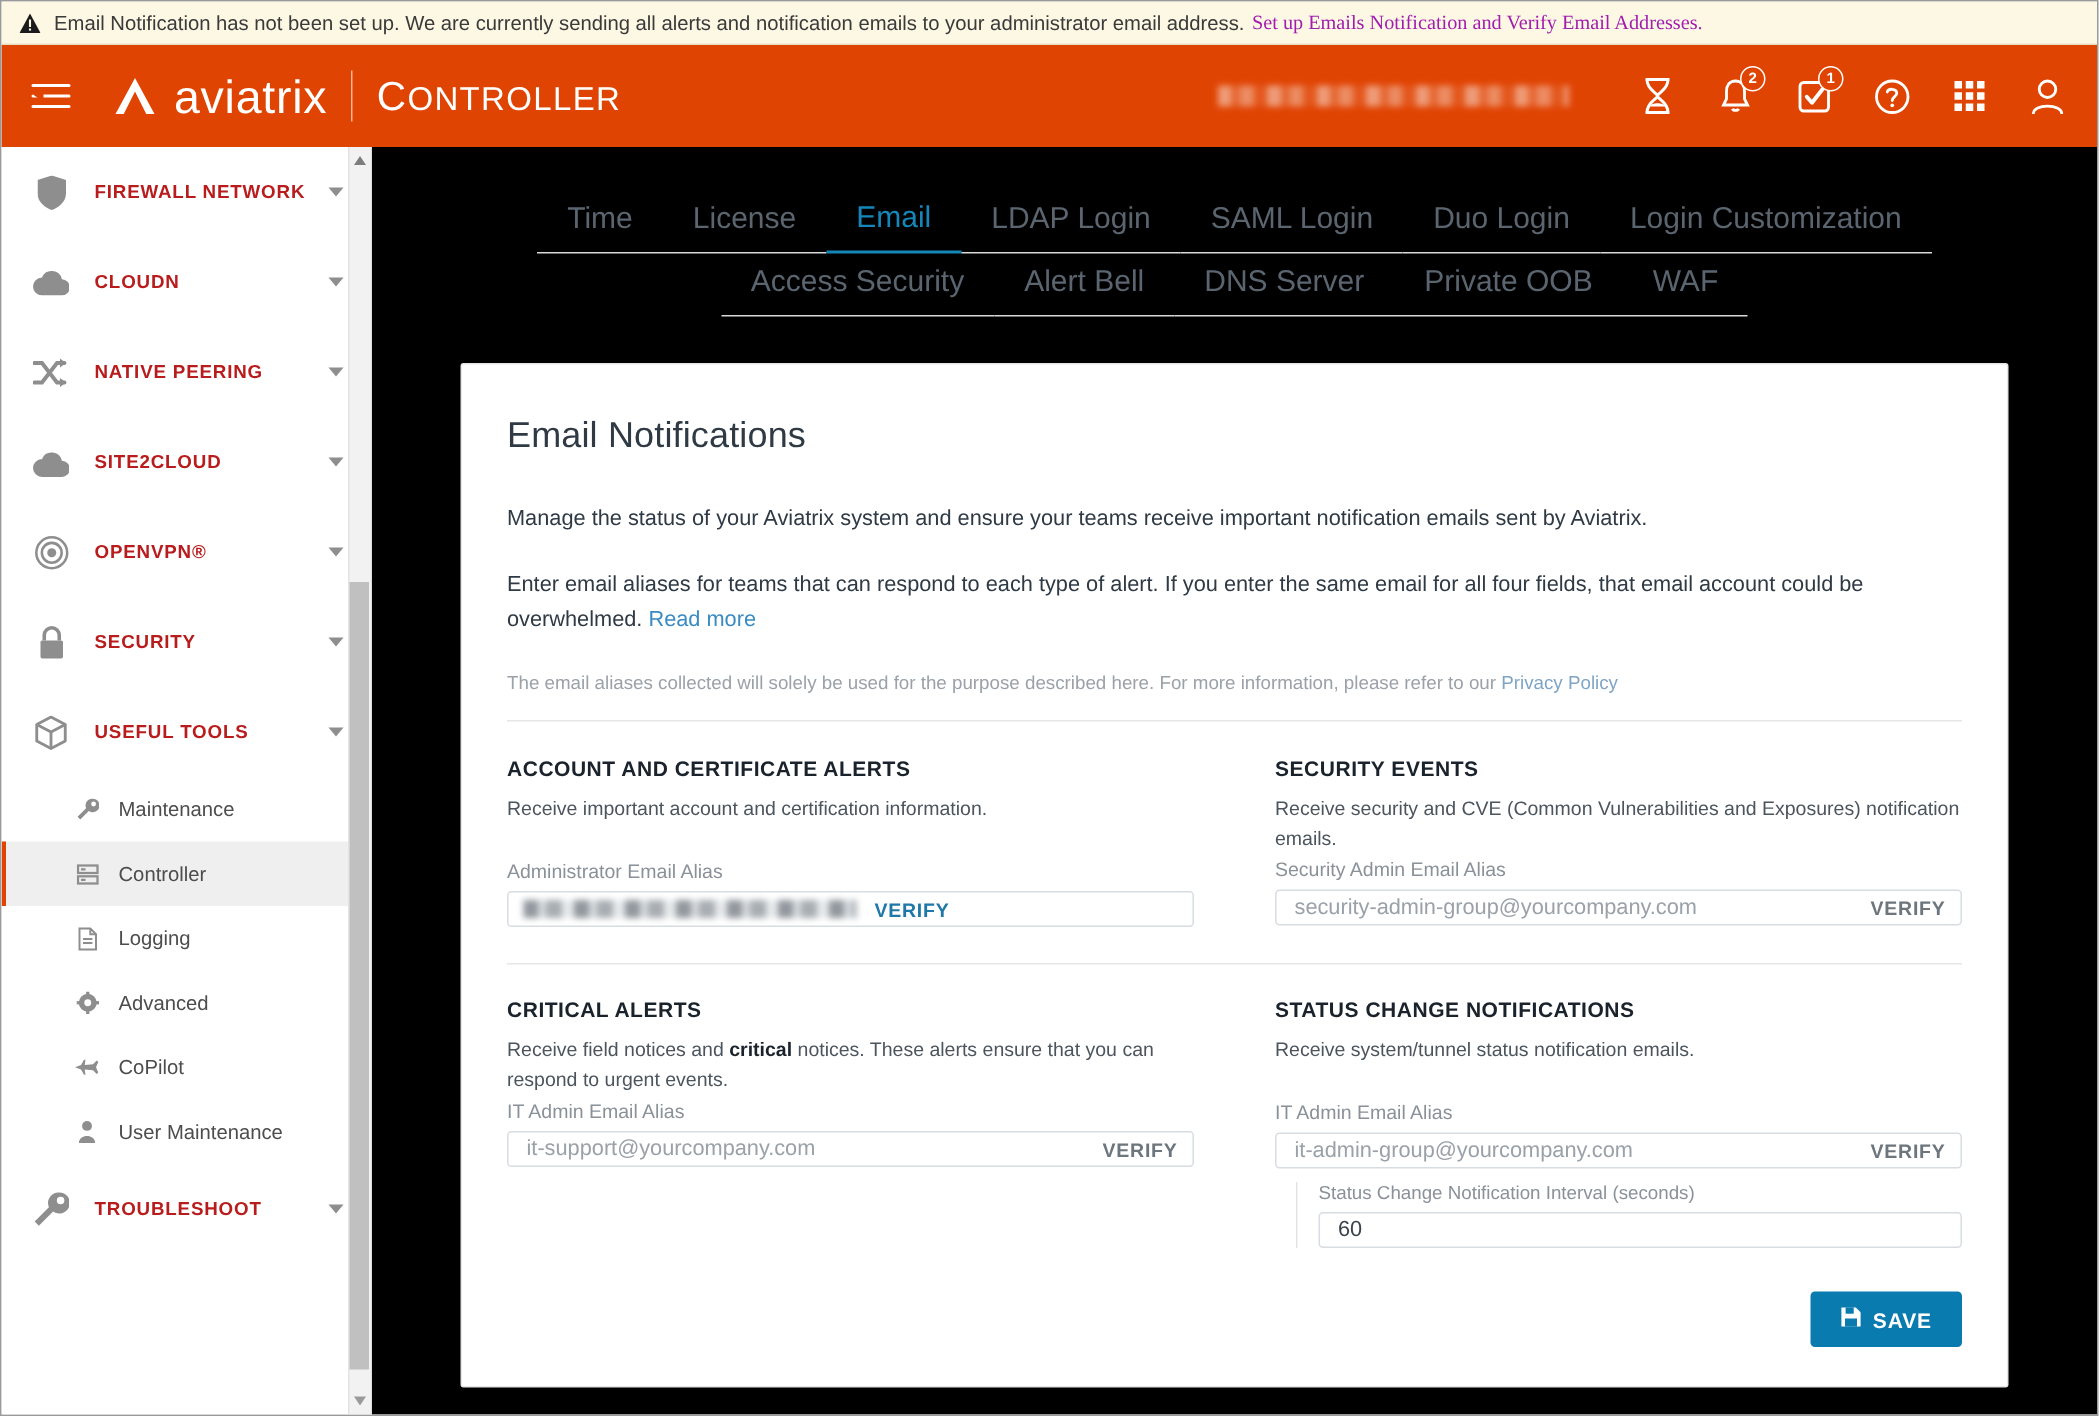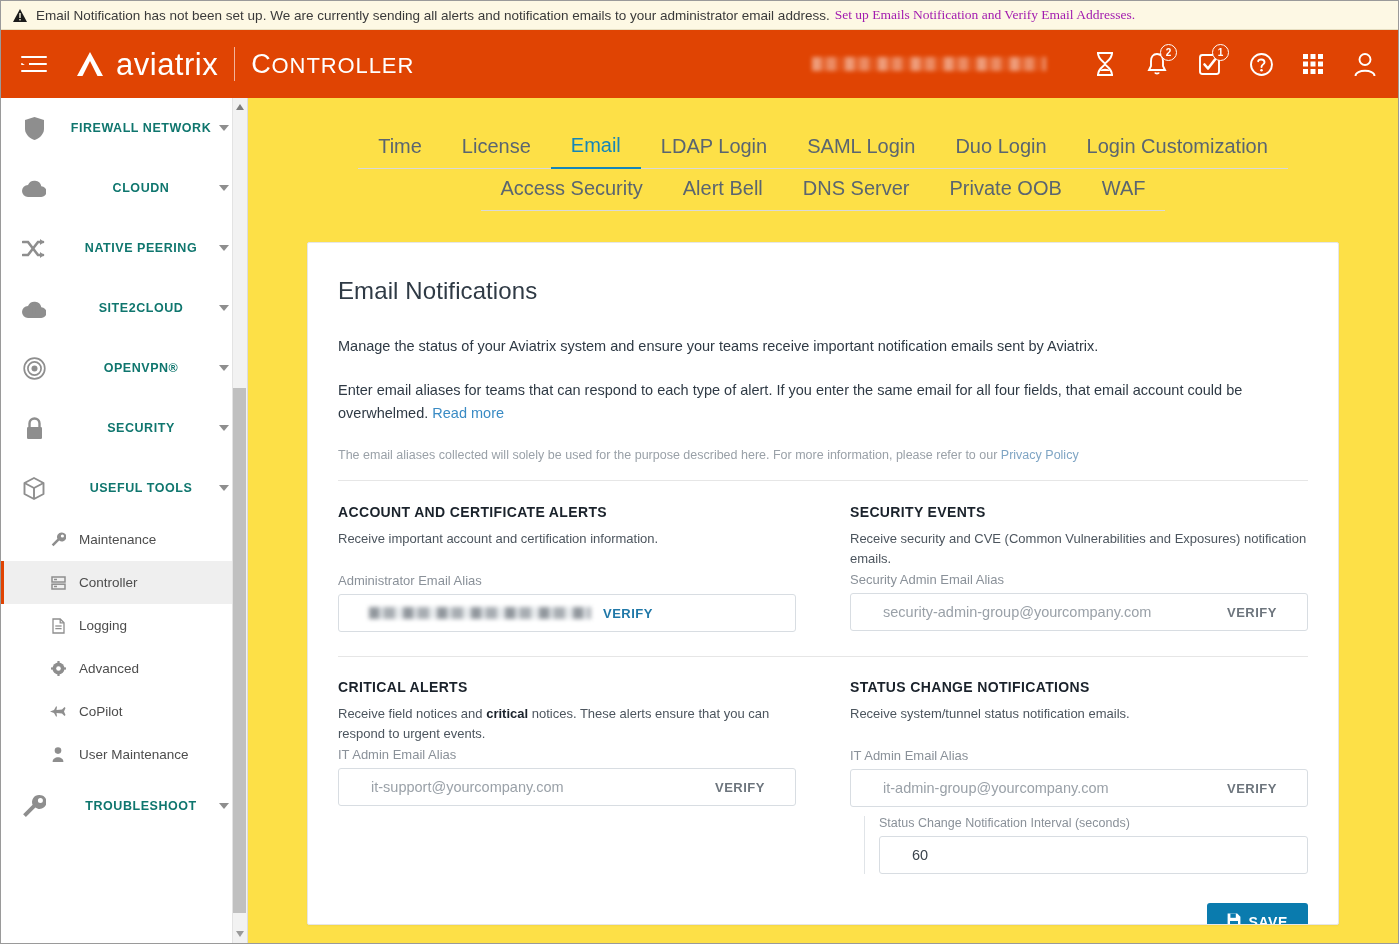--- a/index.html
+++ b/index.html
@@ -154,24 +154,23 @@
   .nav-group.active-group { }
   .nav-ico {
     width: 30px; flex: 0 0 30px;
     display: flex; align-items: center; justify-content: center;
     color: #8e8e8e;
     margin-right: 14px;
   }
   .nav-label {
     font-size: 12.5px;
     letter-spacing: .55px;
-    color: #0f766e;
+    color: #b91c1c;
     font-weight: 700;
     flex: 1;
-    text-align: center;
   }
   .caret {
     width: 0; height: 0;
     border-left: 5px solid transparent;
     border-right: 5px solid transparent;
     border-top: 6px solid #8e8e8e;
     margin-right: 4px;
   }
   .caret.up {
     border-top: none;
@@ -215,21 +214,21 @@
     width: 0; height: 0;
     border-left: 4.5px solid transparent;
     border-right: 4.5px solid transparent;
   }
   .sb-arrow.up { top: 6px; border-bottom: 6px solid #7d7d7d; }
   .sb-arrow.down { bottom: 6px; border-top: 6px solid #9a9a9a; }
 
   
   .main {
     flex: 1;
-    background: #fde047;
+    background: #000000;
     overflow: hidden;
     position: relative;
   }
   .tabs {
     padding: 30px 60px 0 60px;
     text-align: center;
   }
   .tabrow {
     display: flex;
     justify-content: center;
@@ -309,26 +308,26 @@
     min-height: 20px;
   }
   .sec-desc b { font-weight: 700; color: #1a222b; }
 
   .field-label {
     font-size: 13px;
     color: #8a9199;
     margin-bottom: 6px;
   }
   .inputbox {
-    height: 38px;
+    height: 24px;
     border: 1px solid #d8dde2;
     border-radius: 3px;
     display: flex;
     align-items: center;
-    padding: 0 30px;
+    padding: 0 10px;
     background: #fff;
   }
   .inputbox input {
     border: none;
     outline: none;
     flex: 1;
     font-size: 14.5px;
     color: #9aa1a8;
     font-family: "Liberation Sans", sans-serif;
     background: transparent;

